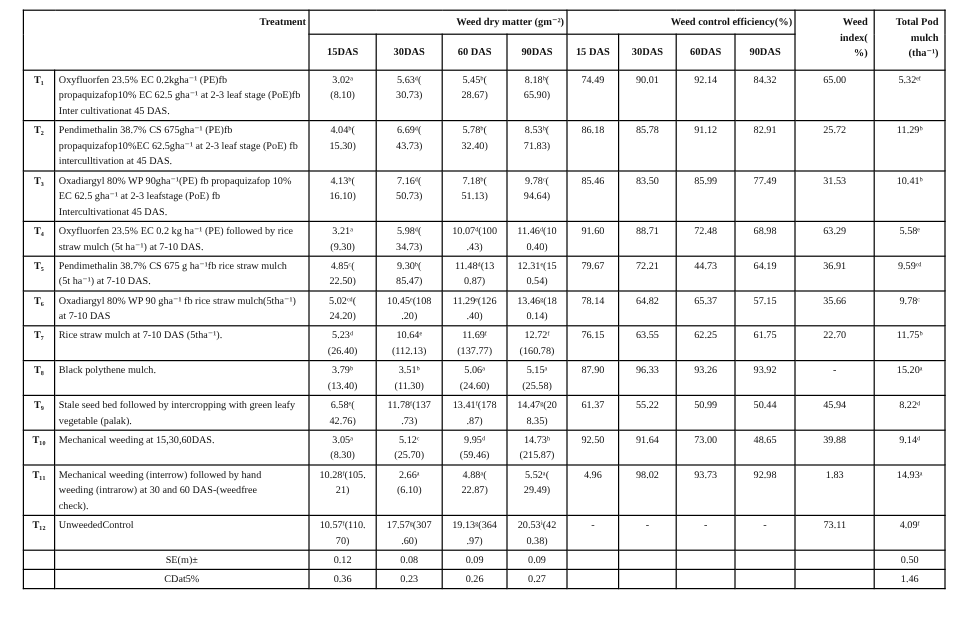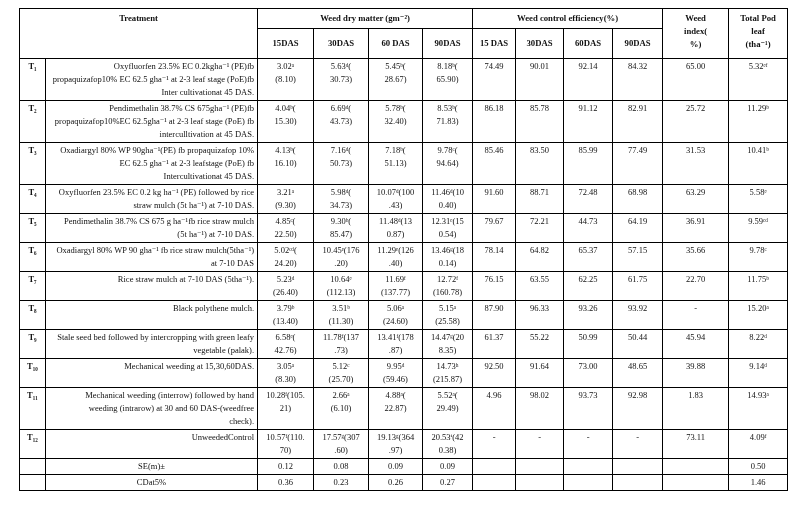--- a/index.html
+++ b/index.html
@@ -24,28 +24,28 @@
     border:1px solid #000;
     vertical-align:top;
     padding:1px 3px;
     overflow:hidden;
   }
   thead th{
     font-weight:bold;
     text-align:center;
     font-size:8.7px;
   }
-  thead th.group{padding:3px 2px;}
+  thead th.group{padding:3px 2px;text-align:right;}
   thead th.sub{padding:8px 1px;}
-  thead th.tall{text-align:center;white-space:pre-line;padding:3px 5px;margin-top:40px;}
+  thead th.tall{text-align:right;white-space:pre-line;padding:3px 5px;margin-top:40px;}
   td.rowid, th.rowid{
     font-weight:bold;text-align:center;padding-top:2px;
   }
   td.treat{
-    text-align:right;
+    text-align:left;
     white-space:pre-line;
     padding-left:5px;padding-right:2px;
   }
   td.num{
     text-align:center;
     white-space:pre-line;
   }
   td.footlabel{
     font-weight:normal;text-align:center;
   }
@@ -72,21 +72,21 @@
     </colgroup>
     <thead>
       <tr>
         <th class="group" colspan="2" rowspan="2">Treatment</th>
         <th class="group" colspan="4">Weed dry matter (gm⁻²)</th>
         <th class="group" colspan="4">Weed control efficiency(%)</th>
         <th class="tall" rowspan="2">Weed
 index(
 %)</th>
         <th class="tall" rowspan="2">Total Pod
-leaf
+mulch
 (tha⁻¹)</th>
       </tr>
       <tr>
         <th class="sub">15DAS</th>
         <th class="sub">30DAS</th>
         <th class="sub">60 DAS</th>
         <th class="sub">90DAS</th>
         <th class="sub">15 DAS</th>
         <th class="sub">30DAS</th>
         <th class="sub">60DAS</th>
@@ -191,21 +191,21 @@
           <td class="num">64.19</td>
           <td class="num">36.91</td>
           <td class="num">9.59ᶜᵈ</td>
         </tr>
         <tr>
           <th class="rowid">T₆</th>
           <td class="treat">Oxadiargyl 80% WP 90 gha⁻¹ fb rice straw mulch(5tha⁻¹)
 at 7-10 DAS</td>
           <td class="num">5.02ᶜᵈ(
 24.20)</td>
-          <td class="num">10.45ᵉ(176
+          <td class="num">10.45ᵉ(108
 .20)</td>
           <td class="num">11.29ᵉ(126
 .40)</td>
           <td class="num">13.46ᵍ(18
 0.14)</td>
           <td class="num">78.14</td>
           <td class="num">64.82</td>
           <td class="num">65.37</td>
           <td class="num">57.15</td>
           <td class="num">35.66</td>

